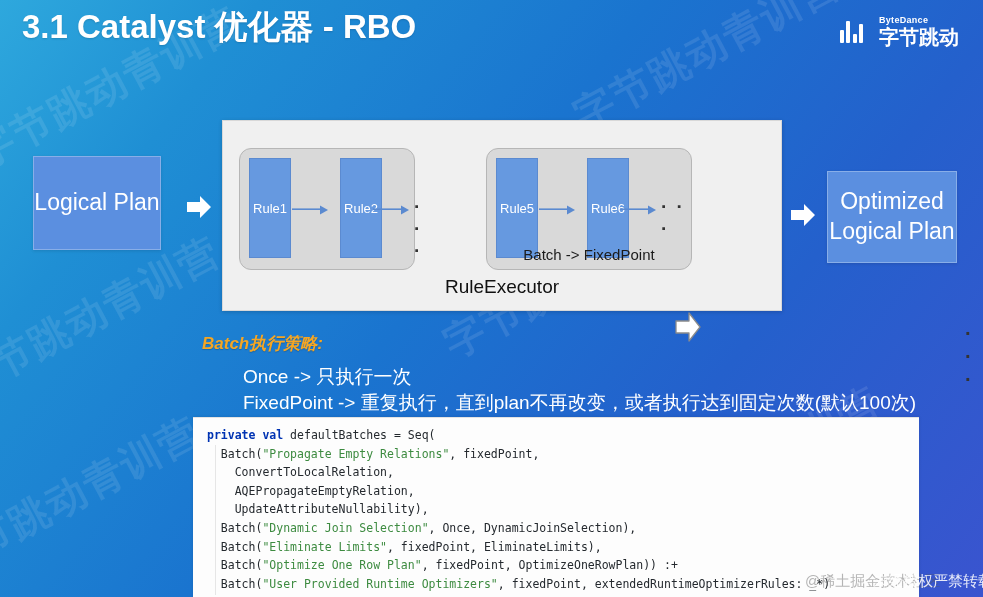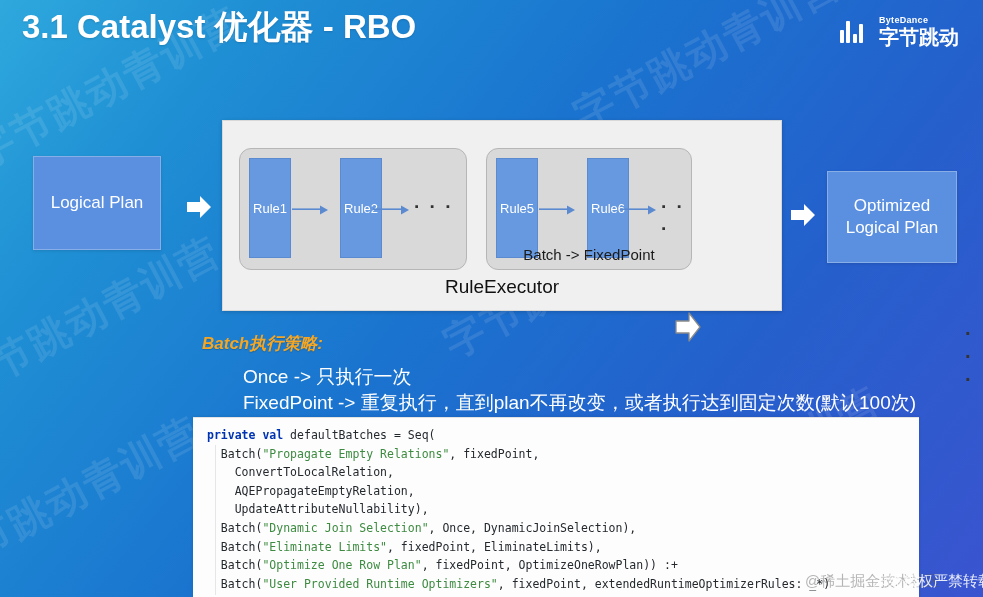--- a/index.html
+++ b/index.html
@@ -61,21 +61,21 @@
     text-shadow: 0 1px 1px rgba(0,0,0,.18);
   }
 
   
   .plan-box {
     position: absolute;
     background: #5b8fe0;
     color: #ffffff;
     display: flex; align-items: center; justify-content: center;
     text-align: center;
-    font-size: 17px;
+    font-size: 23px;
     line-height: 1.3;
     border: 1px solid rgba(255,255,255,0.28);
     box-shadow: 0 1px 3px rgba(0,0,0,.12);
   }
   #logical-plan  { left: 33px;  top: 156px; width: 128px; height: 94px; }
   #optimized-plan{ left: 827px; top: 171px; width: 130px; height: 92px; }
 
   .solid-arrow {
     position: absolute;
     width: 24px; height: 26px;
@@ -92,21 +92,21 @@
     border: 1px solid #d8d8d8;
     box-shadow: 0 1px 4px rgba(0,0,0,.18);
   }
   .batch-group {
     position: absolute; top: 27px;
     height: 122px;
     background: #d9d9d9;
     border: 1px solid #b6b6b6;
     border-radius: 12px;
   }
-  #batch-once       { left: 16px;  width: 228px; }
+  #batch-once       { left: 16px;  width: 176px; }
   #batch-fixedpoint { left: 263px; width: 206px; }
 
   .rule-row {
     position: absolute; left: 0; top: 0; right: 0;
     height: 96px;
     display: flex; align-items: center;
   }
   .rule-box {
     position: absolute; top: 9px;
     width: 42px; height: 100px;

